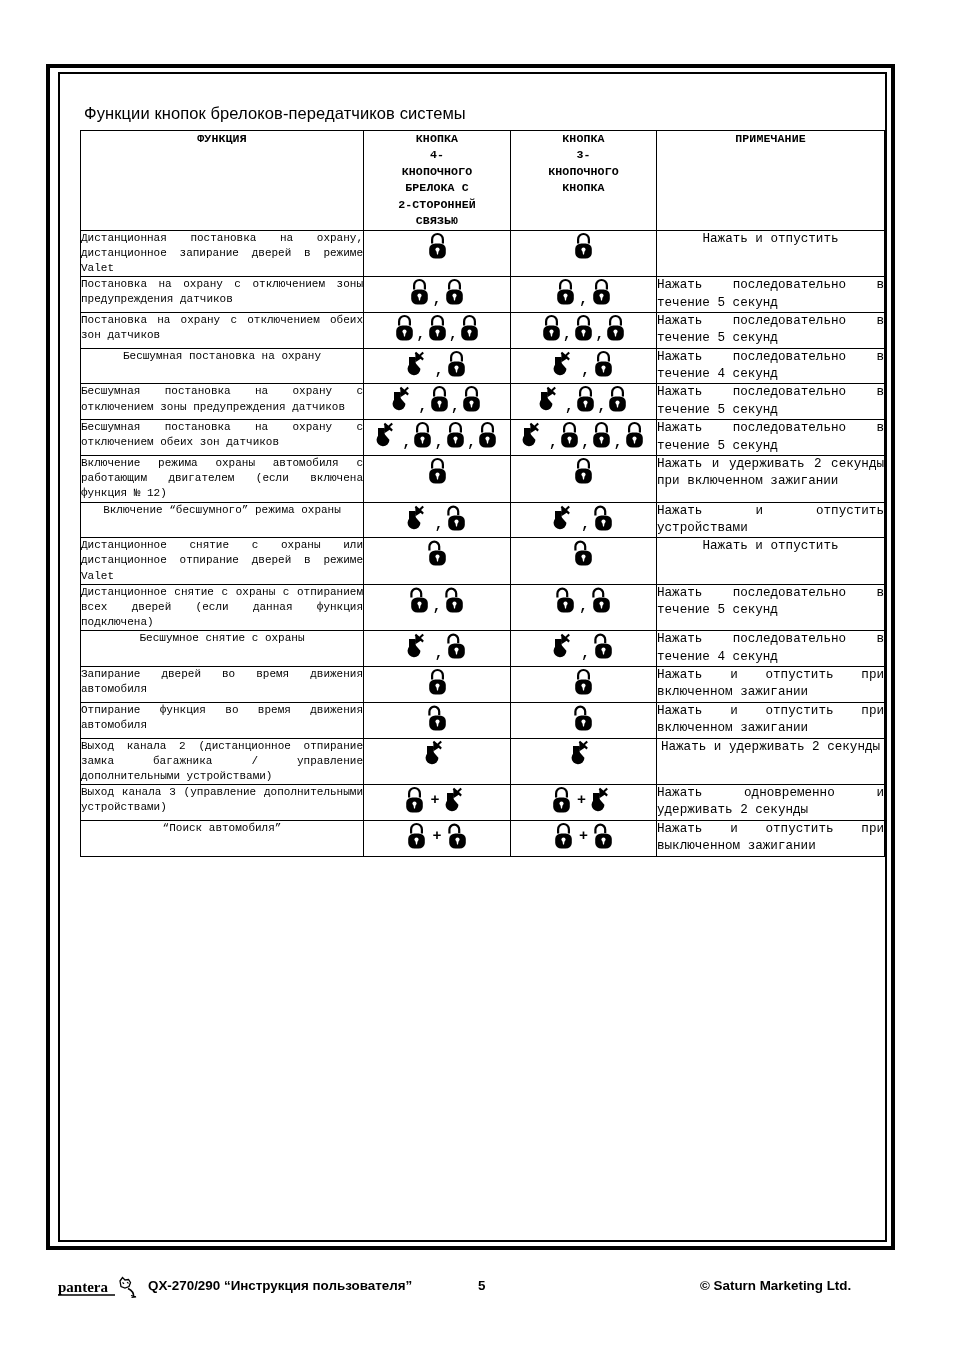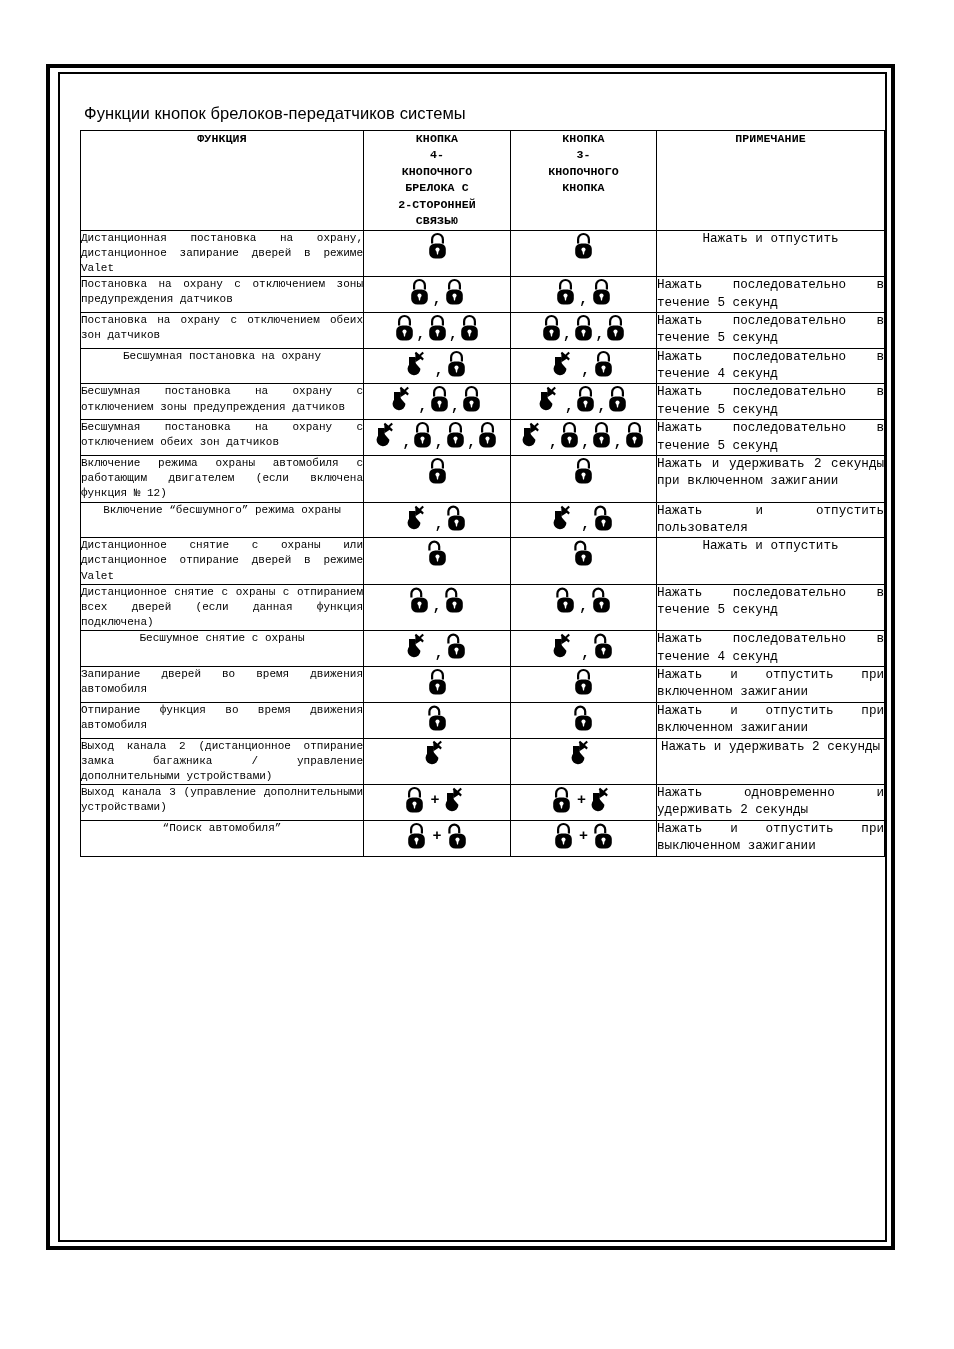--- a/index.html
+++ b/index.html
@@ -563,21 +563,21 @@
                   <span class="ico">
                     <svg width="21" height="29" viewBox="0 0 21 29">
                       <path d="M12.2,12.0 L12.2,8.6 A4.9,4.9 0 1 0 2.4,8.6 L2.4,12.6" fill="none" stroke="#000" stroke-width="2.2"></path>
                       <rect x="2.2" y="12.4" width="16.6" height="15.2" rx="6.2" ry="5.6" fill="#000"></rect>
                       <circle cx="10.5" cy="18.6" r="2.05" fill="#fff"></circle>
                       <path d="M9.35,19.3 L11.65,19.3 L11.0,23.5 L10.0,23.5 Z" fill="#fff"></path>
                     </svg>
                   </span>
                 </div>
               </td>
-              <td class="note">Нажать и отпустить пользователя</td>
+              <td class="note">Нажать и отпустить устройствами</td>
             </tr>
             <tr>
               <td class="func">Дистанционное снятие с охраны или дистанционное отпирание дверей в режиме Valet</td>
               <td class="combo">
                 <div class="combo-inner">
                   <span class="ico">
                     <svg width="21" height="29" viewBox="0 0 21 29">
                       <path d="M12.2,12.0 L12.2,8.6 A4.9,4.9 0 1 0 2.4,8.6 L2.4,12.6" fill="none" stroke="#000" stroke-width="2.2"></path>
                       <rect x="2.2" y="12.4" width="16.6" height="15.2" rx="6.2" ry="5.6" fill="#000"></rect>
                       <circle cx="10.5" cy="18.6" r="2.05" fill="#fff"></circle>
@@ -876,14 +876,30 @@
             </tr>
             <tr>
               <td colspan="4" style="height: 62px; border: none;"></td>
             </tr>
           </tbody>
       </table>
 
     </div>
   </div>
 
+  <div class="footer">
+    <div class="logo">
+      <svg width="92" height="24" viewBox="0 0 92 24" aria-hidden="true">
+        <text x="0" y="16" font-family="Liberation Serif, serif" font-size="15" font-weight="bold" fill="#000" id="logo-word">pantera</text>
+        <line x1="0" y1="19" x2="57" y2="19" stroke="#000" stroke-width="1.6"></line>
+
+        <path d="M62,5 L64.5,1.5 L67,4 L70.5,3.5 L72.5,6.5 L71,10.5 L67,12 L63,10.5 Z" fill="none" stroke="#000" stroke-width="1.3"></path>
+        <path d="M64.5,6.5 l1.6,1.2 M69,6.2 l1.6,1.2" stroke="#000" stroke-width="1.1"></path>
+        <path d="M70,12.5 C74,14.5 76,17 75.5,20.5" fill="none" stroke="#000" stroke-width="1.5"></path>
+        <path d="M73,19.5 l5,1.2 M73.5,21.5 l4.6,-.6" stroke="#000" stroke-width="1.1"></path>
+      </svg>
+    </div>
+    <div class="foot-title">QX-270/290 “Инструкция пользователя”</div>
+    <div class="foot-page">5</div>
+    <div class="foot-copy">© Saturn Marketing Ltd.</div>
+  </div>
 
 </div>
 
 </body></html>

